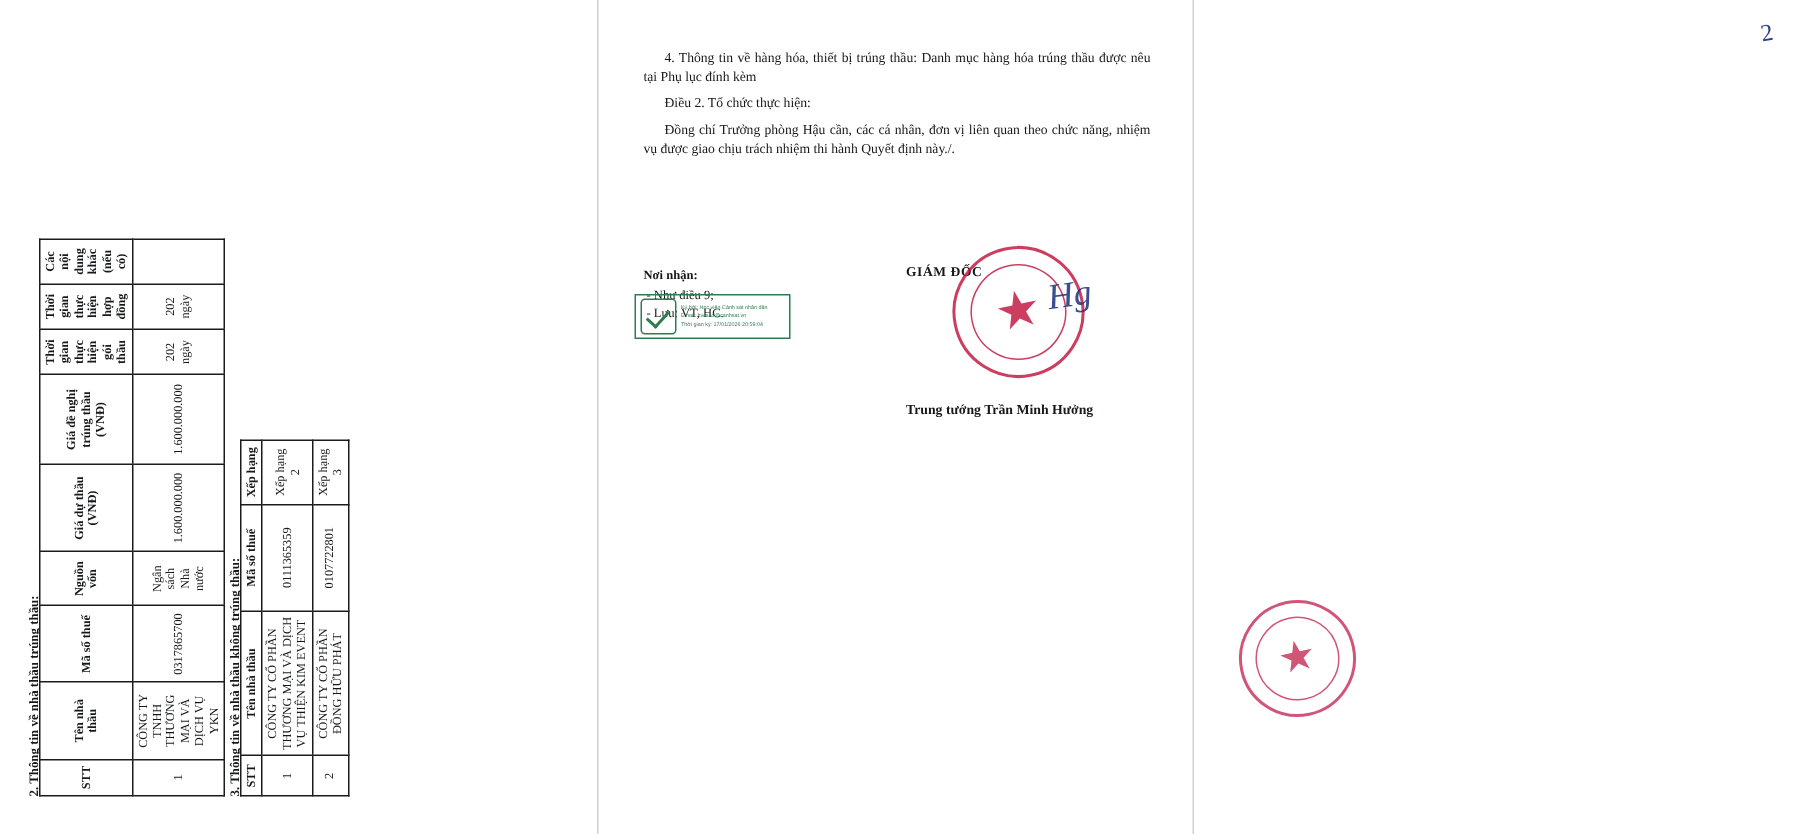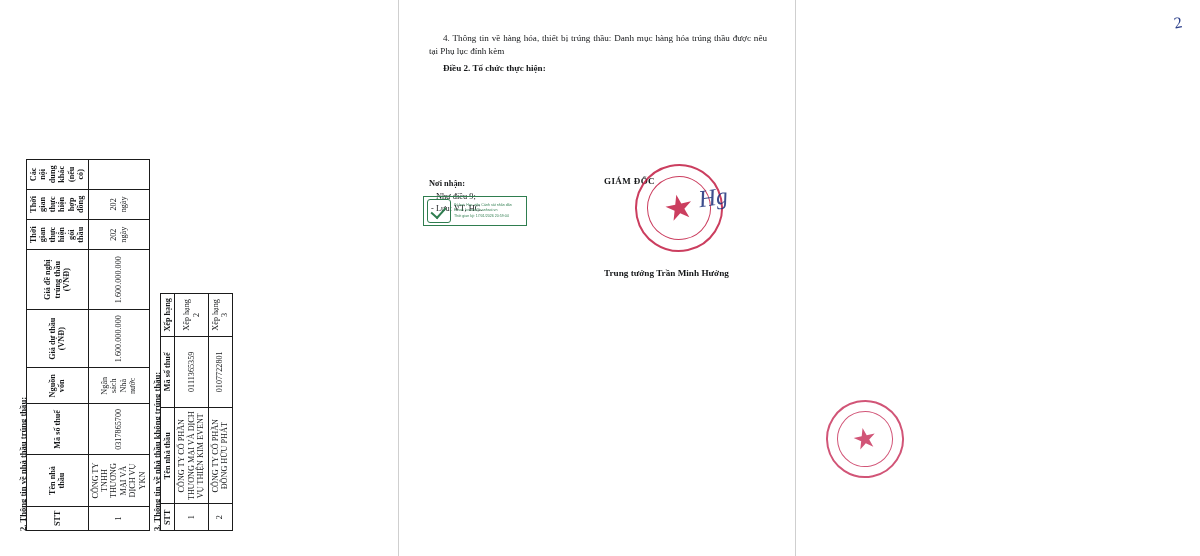--- a/index.html
+++ b/index.html
@@ -84,21 +84,21 @@
     left: 30px;
     top: 32px;
     width: 338px;
     font-size: 9.1px;
     line-height: 1.45;
     text-align: justify;
     font-family: "Liberation Serif", serif;
   }
   .s2-body p { margin: 0 0 4px 0; text-indent: 14px; }
   .s2-body p.noind { text-indent: 0; }
-  .s2-body b { font-weight: bold; }
+  .s2-body b { font-weight: normal; }
 
   .recv {
     position: absolute;
     left: 30px;
     top: 178px;
     font-size: 8.4px;
     line-height: 1.4;
   }
   .recv .hdr { font-weight: bold; }
   .recv ul { margin: 1px 0 0 0; padding-left: 2px; list-style: none; }
@@ -282,20 +282,21 @@
       </table>
     </div>
 
   </div>
 
   <div class="sheet s2">
 
     <div class="s2-body">
       <p>4. Thông tin về hàng hóa, thiết bị trúng thầu: Danh mục hàng hóa trúng thầu được nêu tại Phụ lục đính kèm</p>
       <p class="noind" style="text-indent:14px"><b>Điều 2. Tổ chức thực hiện:</b></p>
+      <p>Đồng chí Trưởng phòng Hậu cần, các cá nhân, đơn vị liên quan theo chức năng, nhiệm vụ được giao chịu trách nhiệm thi hành Quyết định này./.</p>
     </div>
 
     <div class="recv">
       <div class="hdr">Nơi nhận:</div>
       <ul>
         <li>- Như điều 9;</li>
         <li>- Lưu: VT, HC.</li>
       </ul>
     </div>
 

